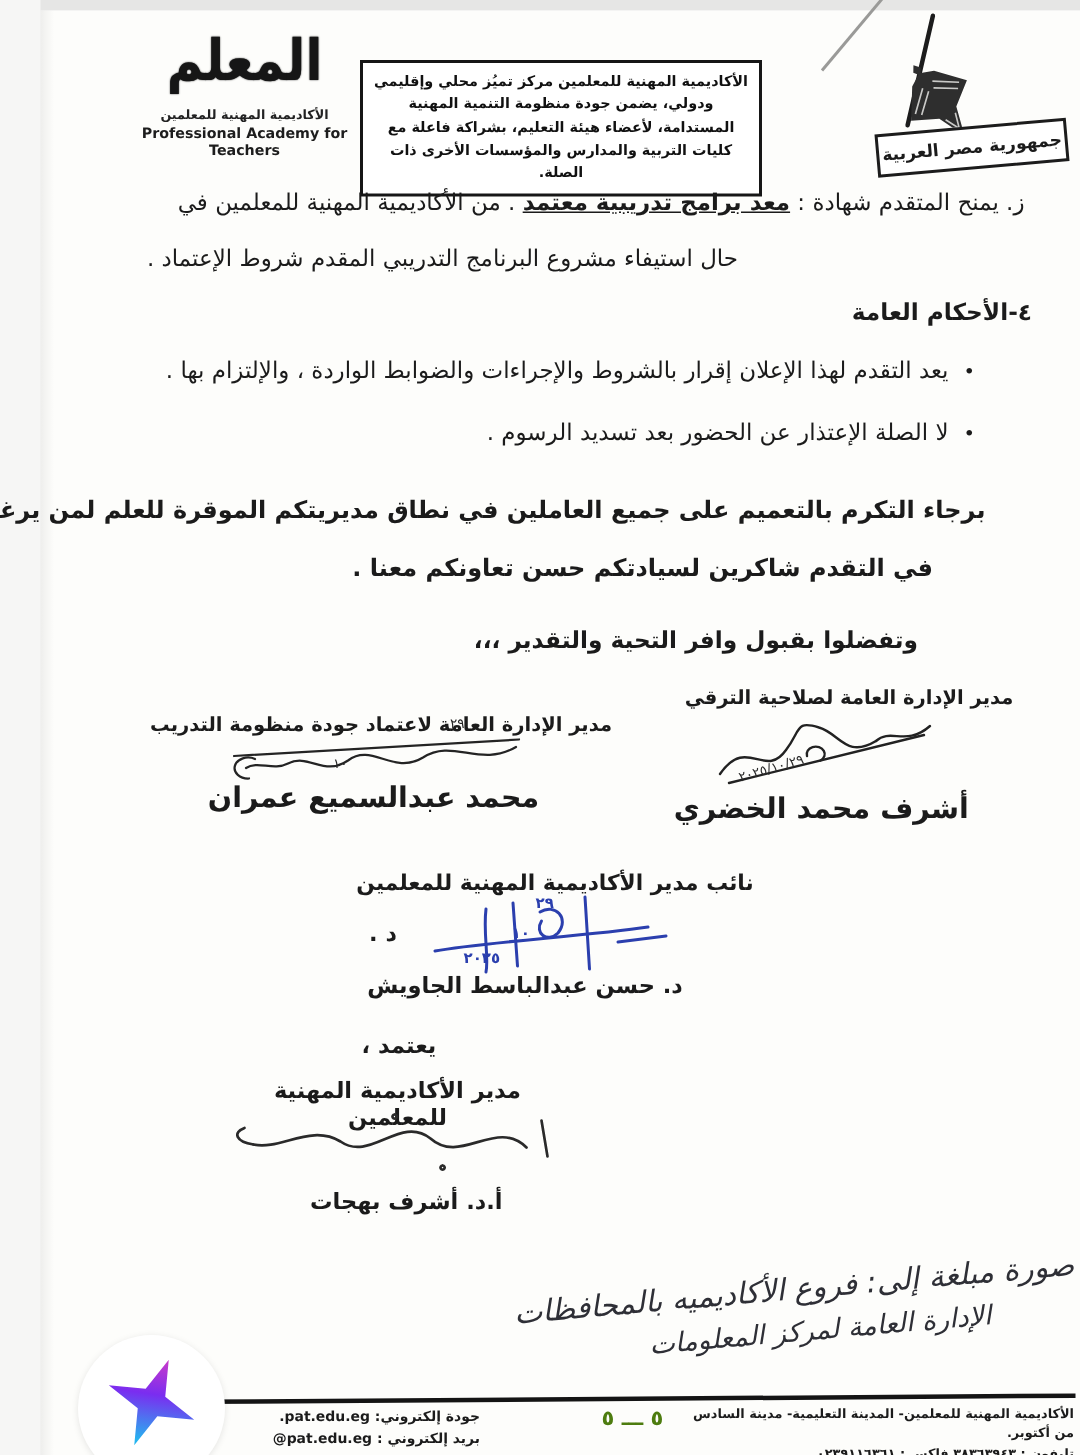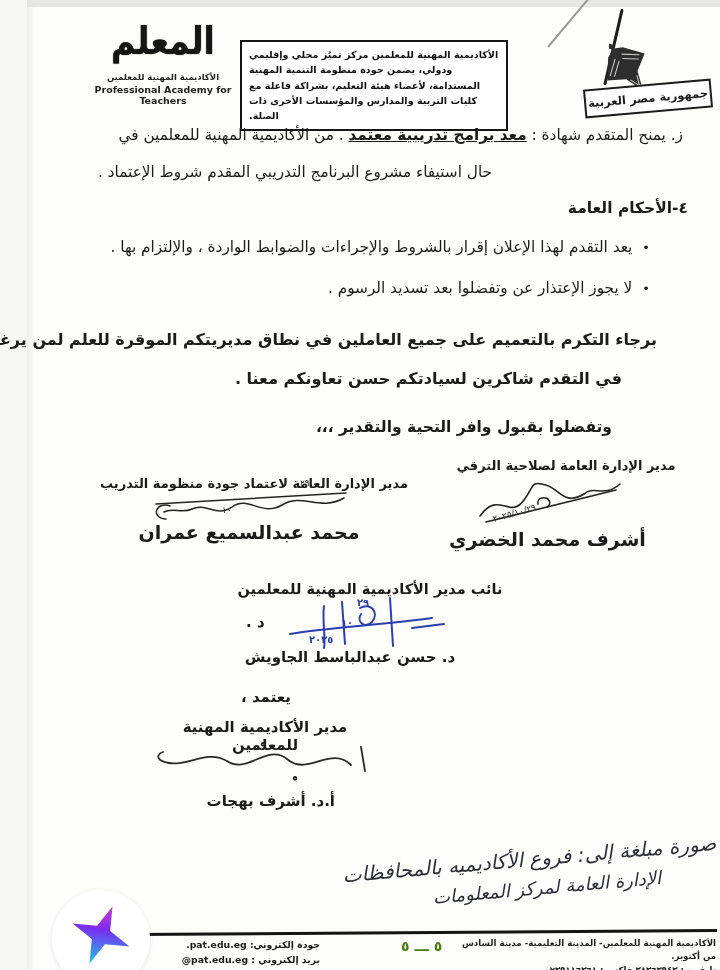--- a/index.html
+++ b/index.html
@@ -15,21 +15,21 @@
   .nowrap{white-space:nowrap;}
 
   
   .logo{left:86px;top:12px;width:154px;text-align:center;}
   .logo-callig{font-size:33px;font-weight:bold;line-height:58px;
                letter-spacing:-2px;transform:scaleY(1.15);color:#161616;
                text-shadow:0 0 1px #161616;}
   .logo-ar{font-size:8.5px;font-weight:bold;color:#222;margin-top:2px;}
   .logo-en{font-size:9.5px;color:#1d1d1d;margin-top:2px;font-weight:bold;}
   .mission{left:240px;top:40px;width:250px;border:2px solid #161616;background:#fff;
-           padding:5px 7px;font-size:9.6px;font-weight:bold;text-align:left;
+           padding:5px 7px;font-size:9.6px;font-weight:bold;text-align:center;
            line-height:1.6;color:#111;}
   .fold-line{left:548px;top:46px;width:128px;height:2px;background:#9a9a98;
              transform:rotate(-50deg);transform-origin:left center;}
   .pen-mark{left:612px;top:8px;width:3px;height:78px;background:#1c1c1c;
             border-radius:2px;transform:rotate(13deg);}
   .eagle{left:596px;top:34px;width:60px;height:66px;transform:rotate(-36deg);}
   .country-box{left:584px;top:84px;width:124px;height:25px;border:2px solid #1c1c1c;
                background:#fff;transform:rotate(-5deg);font-size:11.5px;font-weight:bold;
                text-align:center;line-height:24px;}
 
@@ -125,21 +125,21 @@
   <div class="abs line1 rtl nowrap">
     <span>ز. يمنح المتقدم شهادة : </span><span class="hl">معد برامج تدريبية معتمد</span><span> . من الأكاديمية المهنية للمعلمين في</span>
   </div>
 
   <div class="abs sec4 rtl nowrap">٤-الأحكام العامة</div>
 
   <div class="abs bullet bullet1 rtl nowrap">
     <span class="mk">•</span><span>يعد التقدم لهذا الإعلان إقرار بالشروط والإجراءات والضوابط الواردة ، والإلتزام بها .</span>
   </div>
   <div class="abs bullet bullet2 rtl nowrap">
-    <span class="mk">•</span><span>لا يجوز الإعتذار عن وتفضلوا بعد تسديد الرسوم .</span>
+    <span class="mk">•</span><span>لا الصلة الإعتذار عن الحضور بعد تسديد الرسوم .</span>
   </div>
 
   <div class="abs para1 rtl nowrap">برجاء التكرم بالتعميم على جميع العاملين في نطاق مديريتكم الموقرة  للعلم لمن يرغب</div>
   <div class="abs para2 rtl nowrap">في التقدم شاكرين لسيادتكم حسن تعاونكم معنا .</div>
   <div class="abs salute rtl nowrap">وتفضلوا بقبول وافر التحية والتقدير ،،،</div>
 
   <div class="abs sig-title sigR-title rtl">مدير الإدارة العامة لصلاحية الترقي</div>
   <div class="abs sigR-svg">
     <svg width="165" height="62" viewBox="0 0 165 62">
       <g stroke="#222" stroke-width="1.6" fill="none" stroke-linecap="round">

